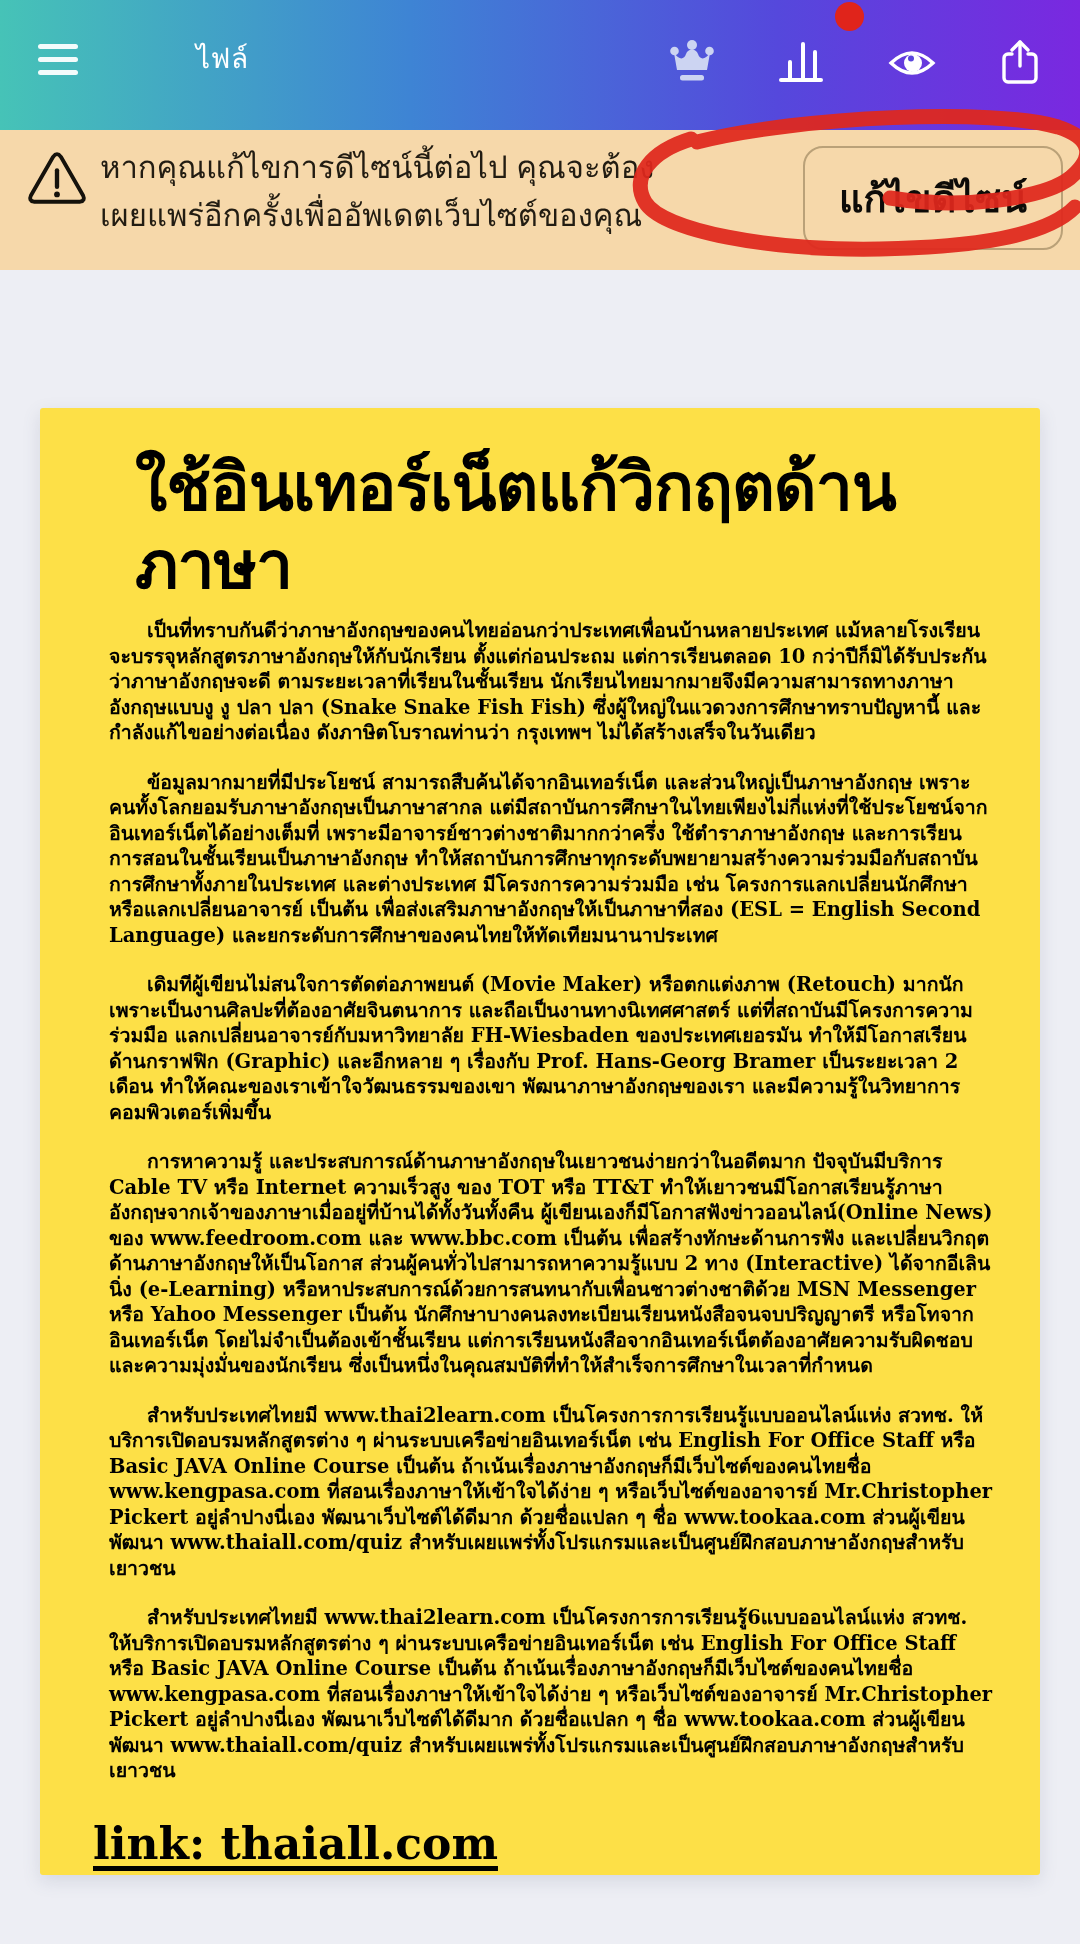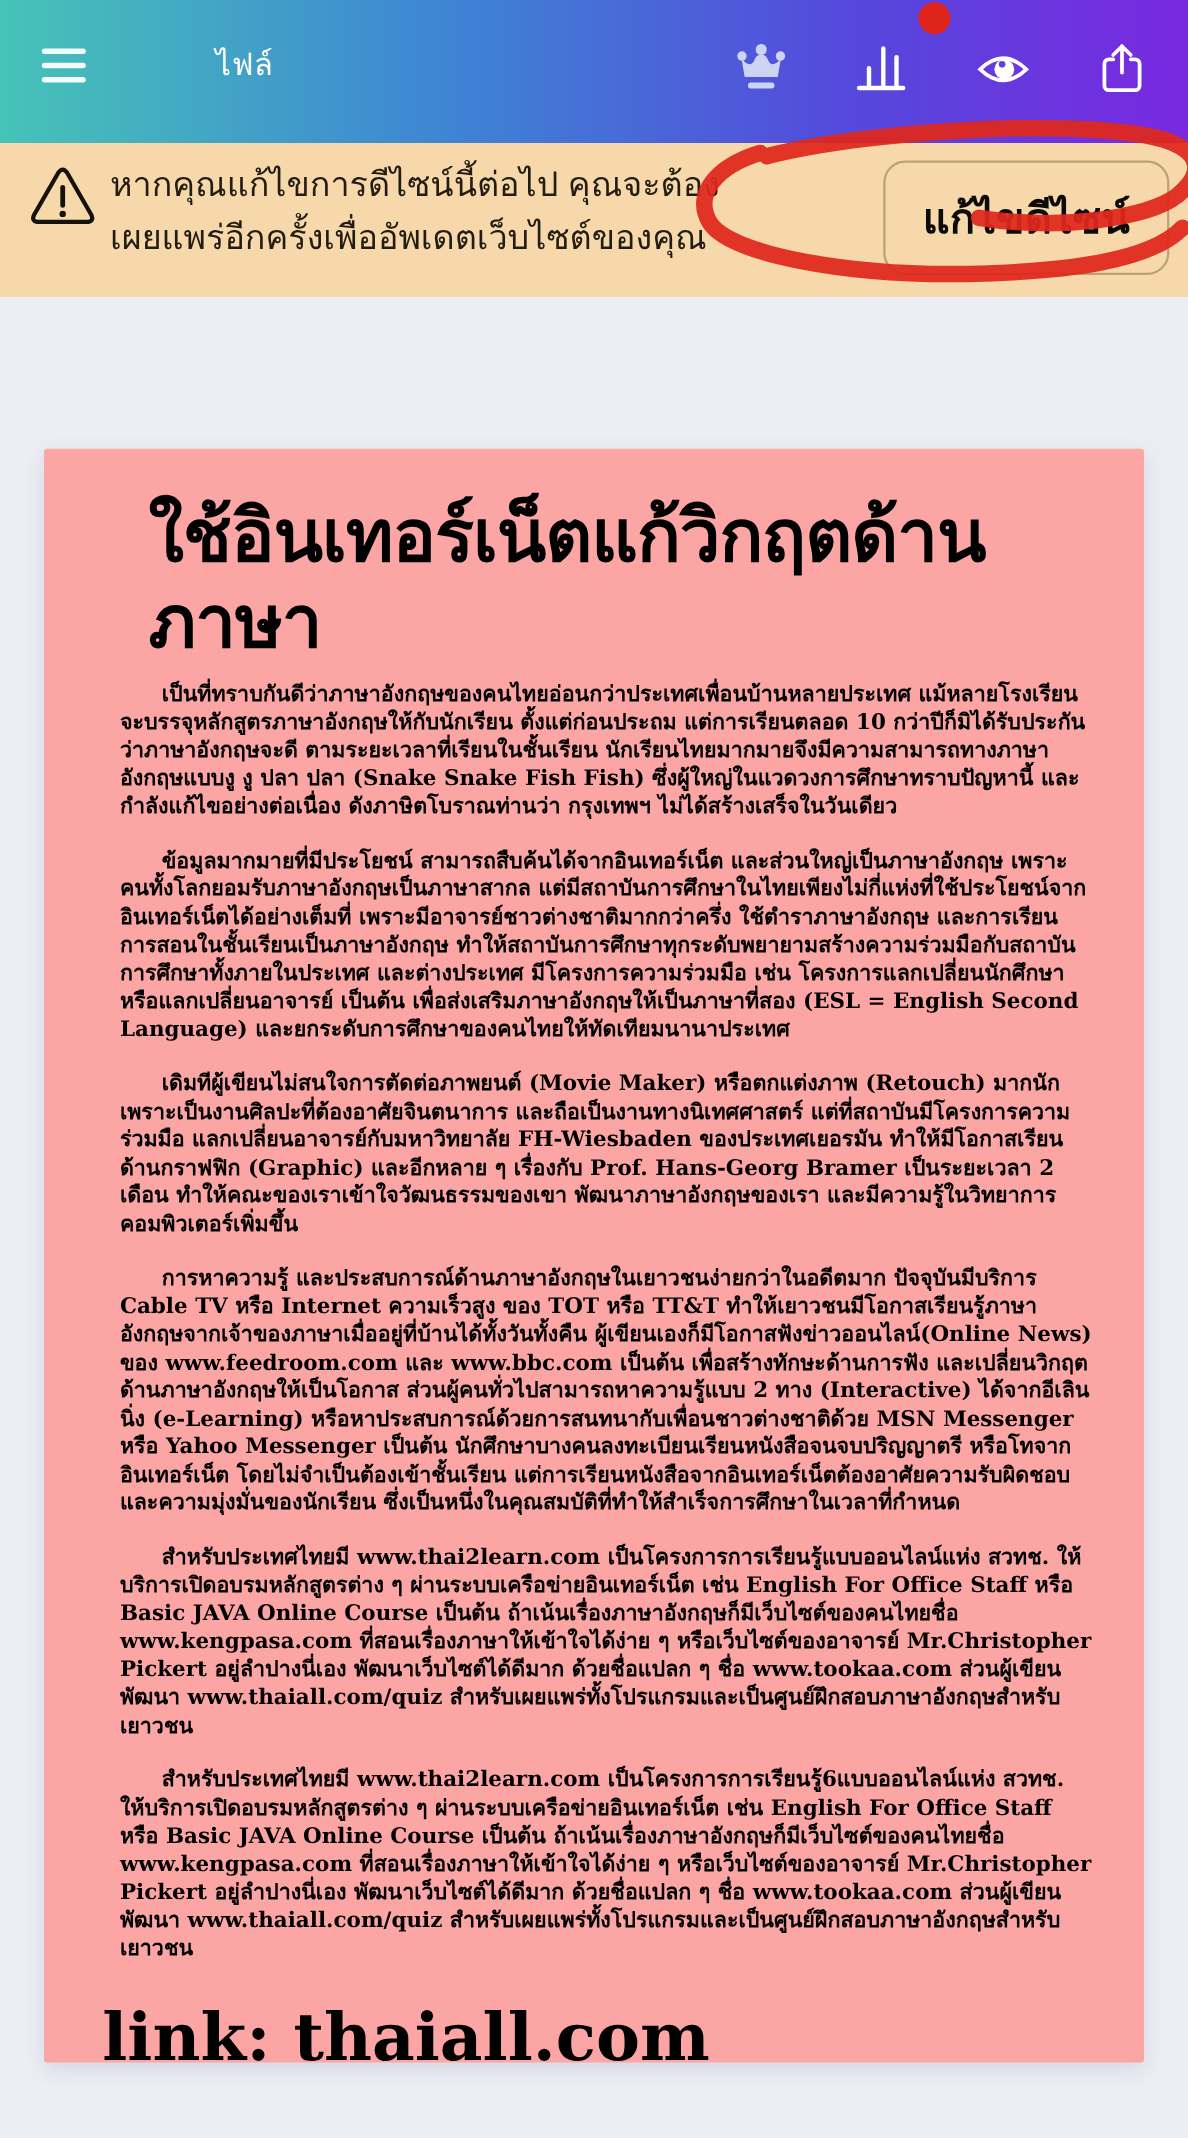--- a/index.html
+++ b/index.html
@@ -50,21 +50,21 @@
     font-family:"Liberation Sans","DejaVu Sans",sans-serif;
     font-size:38px;font-weight:700;color:#0d0b08;
     display:flex;align-items:center;justify-content:center;
     cursor:pointer;
   }
   
   .annotation{position:absolute;left:0;top:0;width:1080px;height:1944px;pointer-events:none;}
   
   .card{
     position:absolute;left:40px;top:408px;width:1000px;height:1467px;
-    background:#fca5a5;border-radius:3px;
+    background:#fde047;border-radius:3px;
     box-shadow:0 6px 18px rgba(90,100,130,.16);
     overflow:hidden;
   }
   .doc{
     padding:40px 46px 0 53px;
     font-family:"DejaVu Serif","Liberation Serif",serif;
     color:#000000;
   }
   .doc-title{
     margin:0 0 12px 42px;
@@ -73,21 +73,21 @@
   }
   .doc p{
     margin:24px 0 0 16px;
     font-size:19.5px;line-height:25.5px;font-weight:700;
     text-indent:38px;
     text-align:left;
   }
   .doc p.first{margin-top:14px;}
   .doc-link{
     display:inline-block;margin:34px 0 16px 0;
-    font-size:60px;font-weight:800;color:#000000;
+    font-size:44px;font-weight:800;color:#000000;
     text-decoration:underline;text-decoration-thickness:5px;text-underline-offset:7px;
     cursor:pointer;
   }
 </style>
 </head>
 <body>
 
 <div class="appbar">
   <div class="hamburger">
     <span></span>

